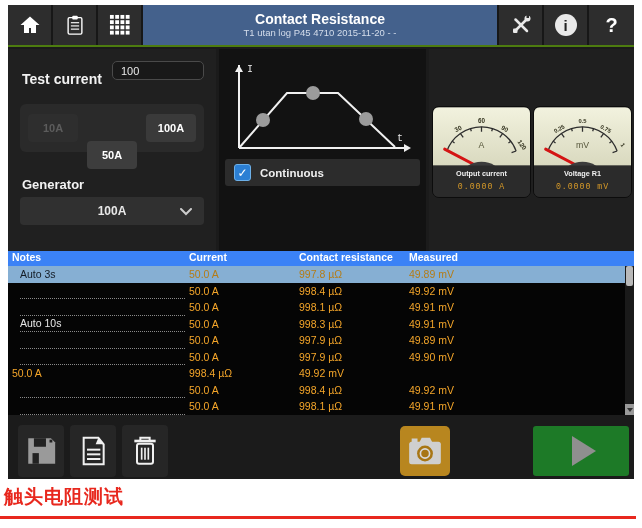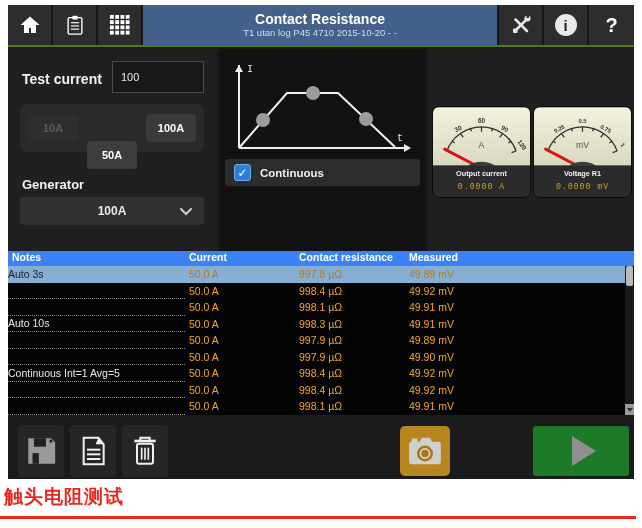--- a/index.html
+++ b/index.html
@@ -24,22 +24,22 @@
   .help-q { color:#fff; font-size:20px; font-weight:bold; }
 
   
   .panel { position:absolute; top:44px; height:202px; background:#202020; }
   .panel-left  { left:0;   width:208px; }
   .panel-mid   { left:211px; width:207px; background:#121212; }
   .panel-right { left:421px; width:205px; background:#1f1f1f; }
 
   .lbl { color:#f2f2f2; font-weight:bold; font-size:14px; }
   .tc-label { position:absolute; left:14px; top:22px; }
-  .tc-input { position:absolute; left:104px; top:12px; width:92px; height:32px;
-              background:#191919; border:1px solid #4a4a4a; border-radius:0;
+  .tc-input { position:absolute; left:104px; top:12px; width:92px; height:19px;
+              background:#191919; border:1px solid #4a4a4a; border-radius:5px;
               color:#e8e8e8; font-size:11px; padding-left:8px; outline:none;
               font-family:"Liberation Sans", sans-serif; }
   .preset-box { position:absolute; left:12px; top:55px; width:184px; height:48px;
                 background:#2a2a2a; border-radius:6px; }
   .preset { position:absolute; top:10px; width:50px; height:28px; border-radius:4px;
             font-size:11px; font-weight:bold; display:flex; align-items:center; justify-content:center;
             cursor:pointer; }
   .preset.p0 { left:8px;  background:#2e2e2e; color:#5c5c5c; }
   .preset.p1 { left:67px; background:#3d3d3d; color:#ffffff;margin-top:27px; }
   .preset.p2 { left:126px;background:#3a3a3a; color:#ffffff; }
@@ -63,21 +63,21 @@
 
   
   .tbl-head { position:absolute; left:0; top:246px; width:626px; height:15px;
               display:grid; grid-template-columns:177px 110px 110px 1fr;
               color:#ffffff; font-size:10.5px; font-weight:bold; background:#3b82f6; }
   .tbl-head span { padding-left:4px; }
   .tbl-rows { position:absolute; left:0; top:261px; width:617px; height:149px; background:#000; }
   .trow { height:16.5px; display:grid; grid-template-columns:177px 110px 110px 1fr;
           background:#050505; font-size:10.5px; align-items:center; cursor:pointer; }
   .trow .c-notes { color:#e8e8e8; height:100%; display:flex; align-items:center;
-                   border-bottom:1px dotted #8a8a8a; }
+                   border-bottom:1px dotted #8a8a8a;margin-left:12px; }
   .trow .val { color:#f5a62a; padding-left:4px; }
   .trow.sel { background:#86afd3; }
   .trow.sel .c-notes { color:#141c26; border-bottom:none; font-weight:normal; }
   .trow.sel .val { color:#b47c16; }
   .scrollbar { position:absolute; right:0; top:261px; width:9px; height:149px; background:#1a1a1a; }
   .sb-thumb { position:absolute; top:0; left:1px; width:7px; height:20px; background:#b9b9b9; border-radius:2px; }
   .sb-down { position:absolute; bottom:0; left:0; width:9px; height:11px; background:#9a9a9a;
              display:flex; align-items:center; justify-content:center; }
   .sb-down::after { content:""; border-left:3px solid transparent; border-right:3px solid transparent;
                     border-top:4px solid #333; }
@@ -136,21 +136,21 @@
             <rect x="35" y="24" width="8" height="8"></rect>
           <rect x="2" y="35" width="8" height="8"></rect>
             <rect x="13" y="35" width="8" height="8"></rect>
             <rect x="24" y="35" width="8" height="8"></rect>
             <rect x="35" y="35" width="8" height="8"></rect>
         </g>
       </svg>
     </div>
     <div class="tb-title">
       <div class="t1">Contact Resistance</div>
-      <div class="t2">T1 utan log P45 4710 2015-10-20 - -</div>
+      <div class="t2">T1 utan log P45 4710 2015-11-20 - -</div>
     </div>
     <div class="tb-right">
       <div class="tb-btn">
         <svg width="24" height="24" viewBox="0 0 48 48">
           <g stroke="#e9e9e9" stroke-width="5" stroke-linecap="round">
             <line x1="13" y1="13" x2="36" y2="36"></line>
             <line x1="36" y1="12" x2="13" y2="35"></line>
           </g>
           <circle cx="37" cy="11" r="6" fill="#e9e9e9"></circle>
           <rect x="35" y="4" width="5" height="6" fill="#2d2d2d"></rect>
@@ -317,21 +317,20 @@
       <span class="val">997.9 µΩ</span>
       <span class="val">49.89 mV</span>
     </div>
     <div class="trow">
       <span class="c-notes"></span>
       <span class="val">50.0 A</span>
       <span class="val">997.9 µΩ</span>
       <span class="val">49.90 mV</span>
     </div>
     <div class="trow">
-      <span class="c-notes">Continuous Int=1 Avg=5</span>
       <span class="val">50.0 A</span>
       <span class="val">998.4 µΩ</span>
       <span class="val">49.92 mV</span>
     </div>
     <div class="trow">
       <span class="c-notes"></span>
       <span class="val">50.0 A</span>
       <span class="val">998.4 µΩ</span>
       <span class="val">49.92 mV</span>
     </div>

